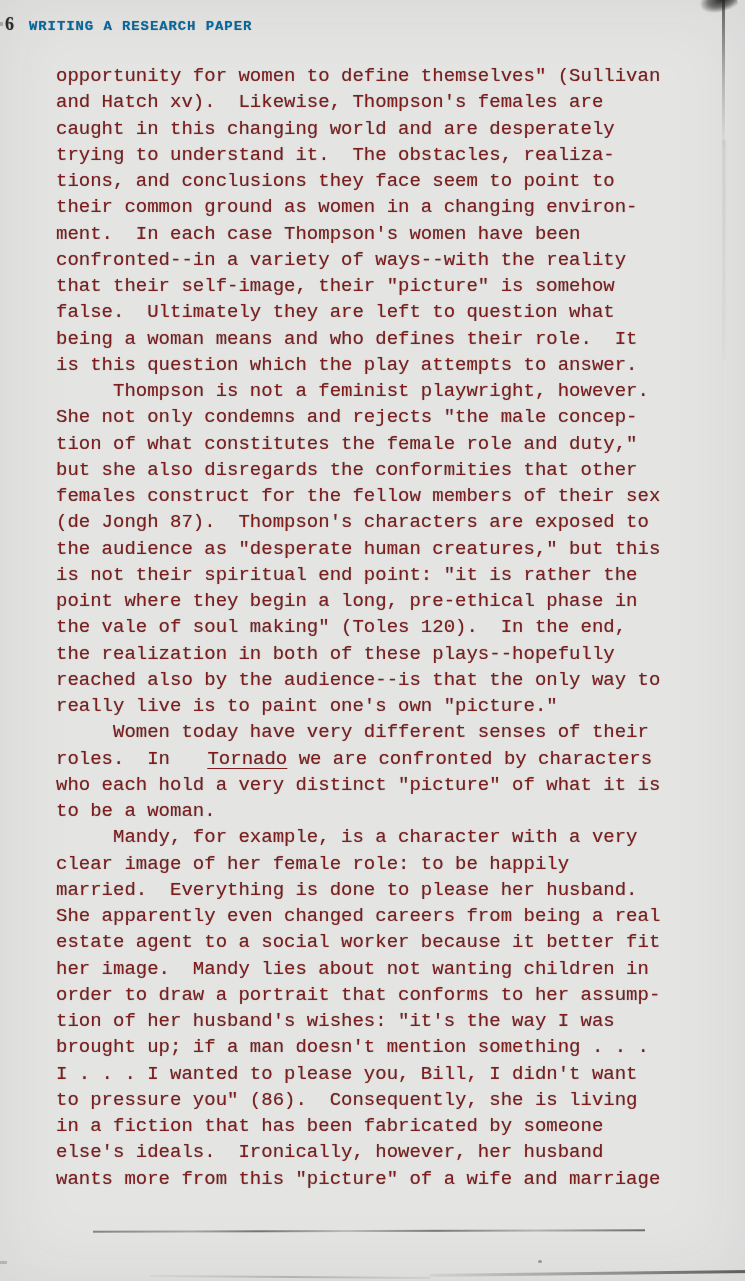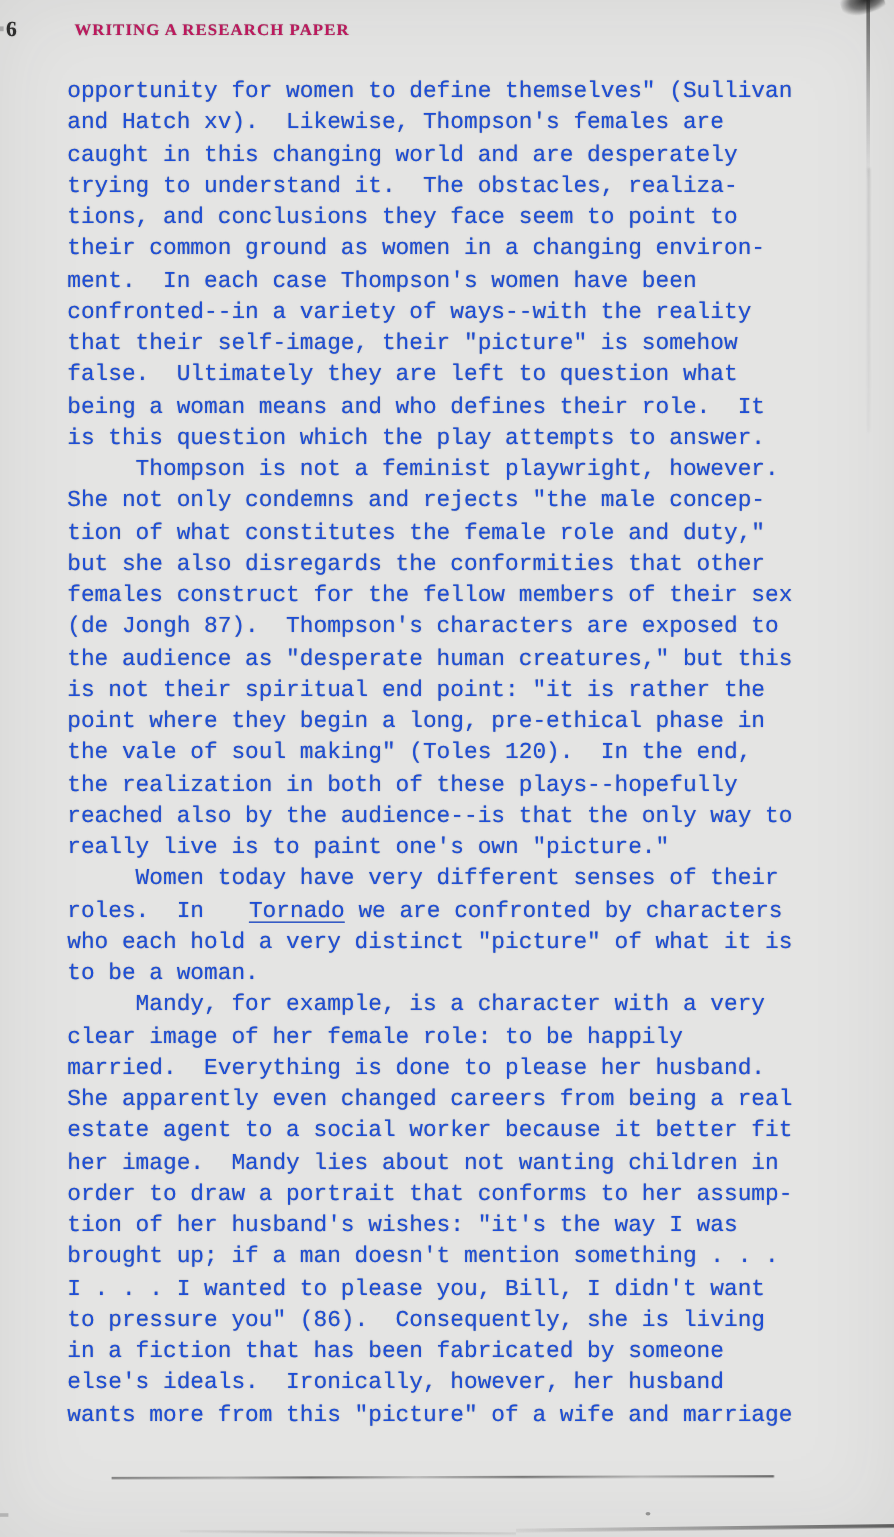--- a/index.html
+++ b/index.html
@@ -23,40 +23,40 @@
     left: 5px;
     top: 14px;
     font-family: "Liberation Serif", serif;
     font-size: 18px;
     font-weight: 600;
     color: #2e2e2e;
     text-shadow: 0 0 1px rgba(45,45,45,0.5);
   }
   .running-head {
     position: absolute;
-    left: 62px;
+    left: 29px;
     top: 18px;
-    font-family: Liberation Serif, serif;
+    font-family: Liberation Mono, monospace;
     font-size: 14px;
     font-weight: 700;
     letter-spacing: 0.9px;
-    color: #be185d;
+    color: #0369a1;
     text-shadow: 0 0 1px rgba(45,45,45,0.55);
     transform: scaleY(0.96);
   }
 
   
   .body-text {
     position: absolute;
     left: 56px;
     top: 63px;
     font-family: "Liberation Mono", monospace;
     font-size: 19px;
     line-height: 26.25px;
-    color: #1d4ed8;
+    color: #7f1d1d;
     white-space: pre;
     text-shadow: 0 0 1px rgba(58,58,58,0.6);
   }
   .text-line { height: 26.25px; }
   .underlined {
     text-decoration: underline;
     text-underline-offset: 4px;
     text-decoration-thickness: 1px;
     margin-left: 26px;
   }

